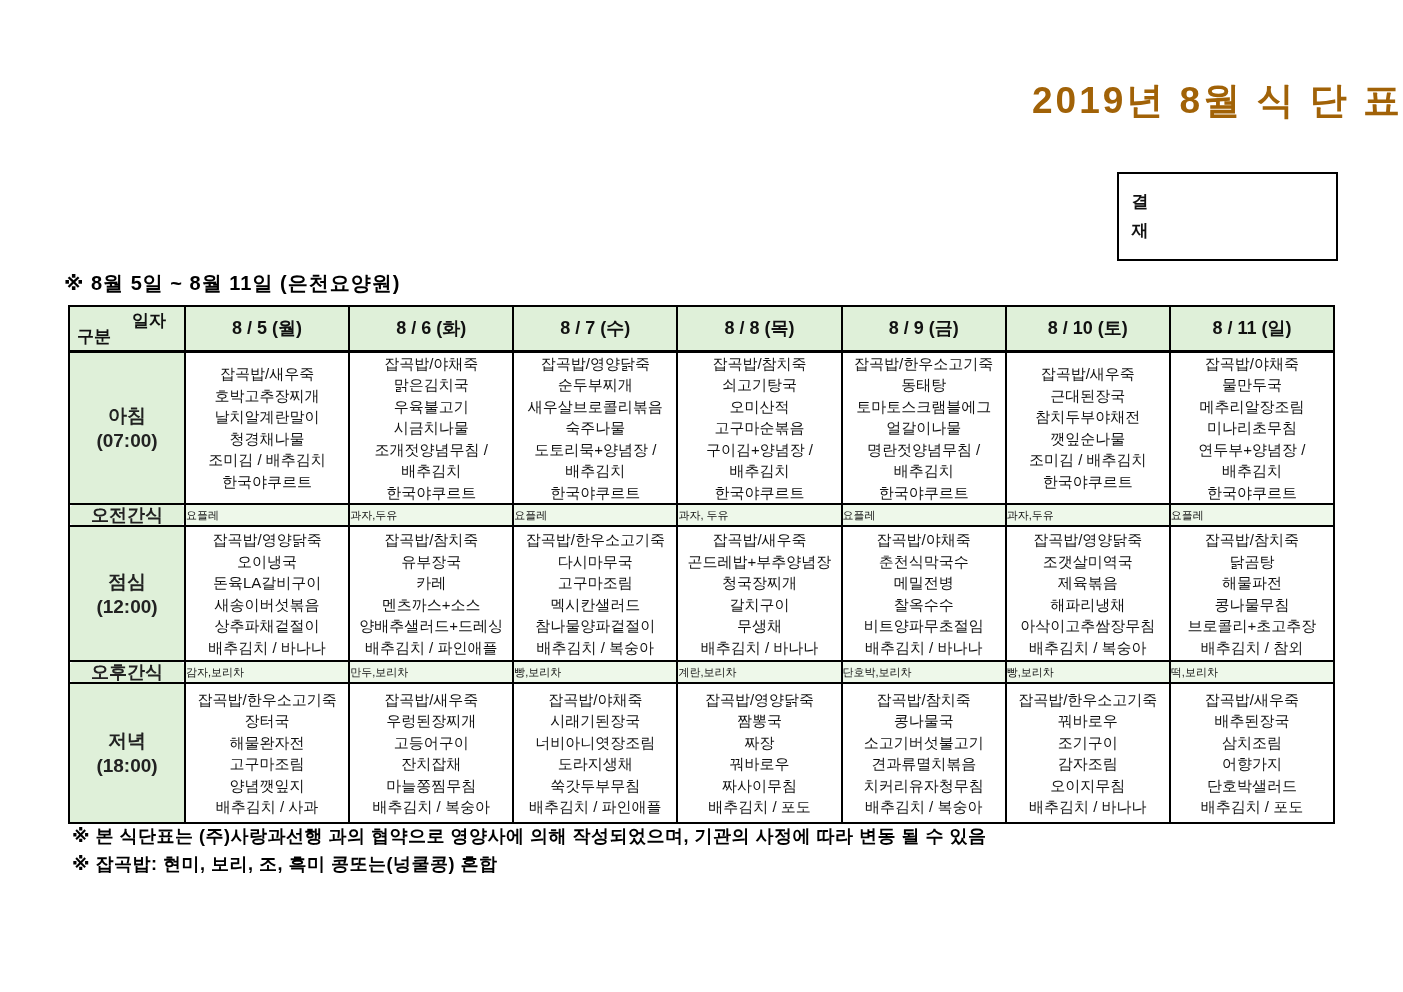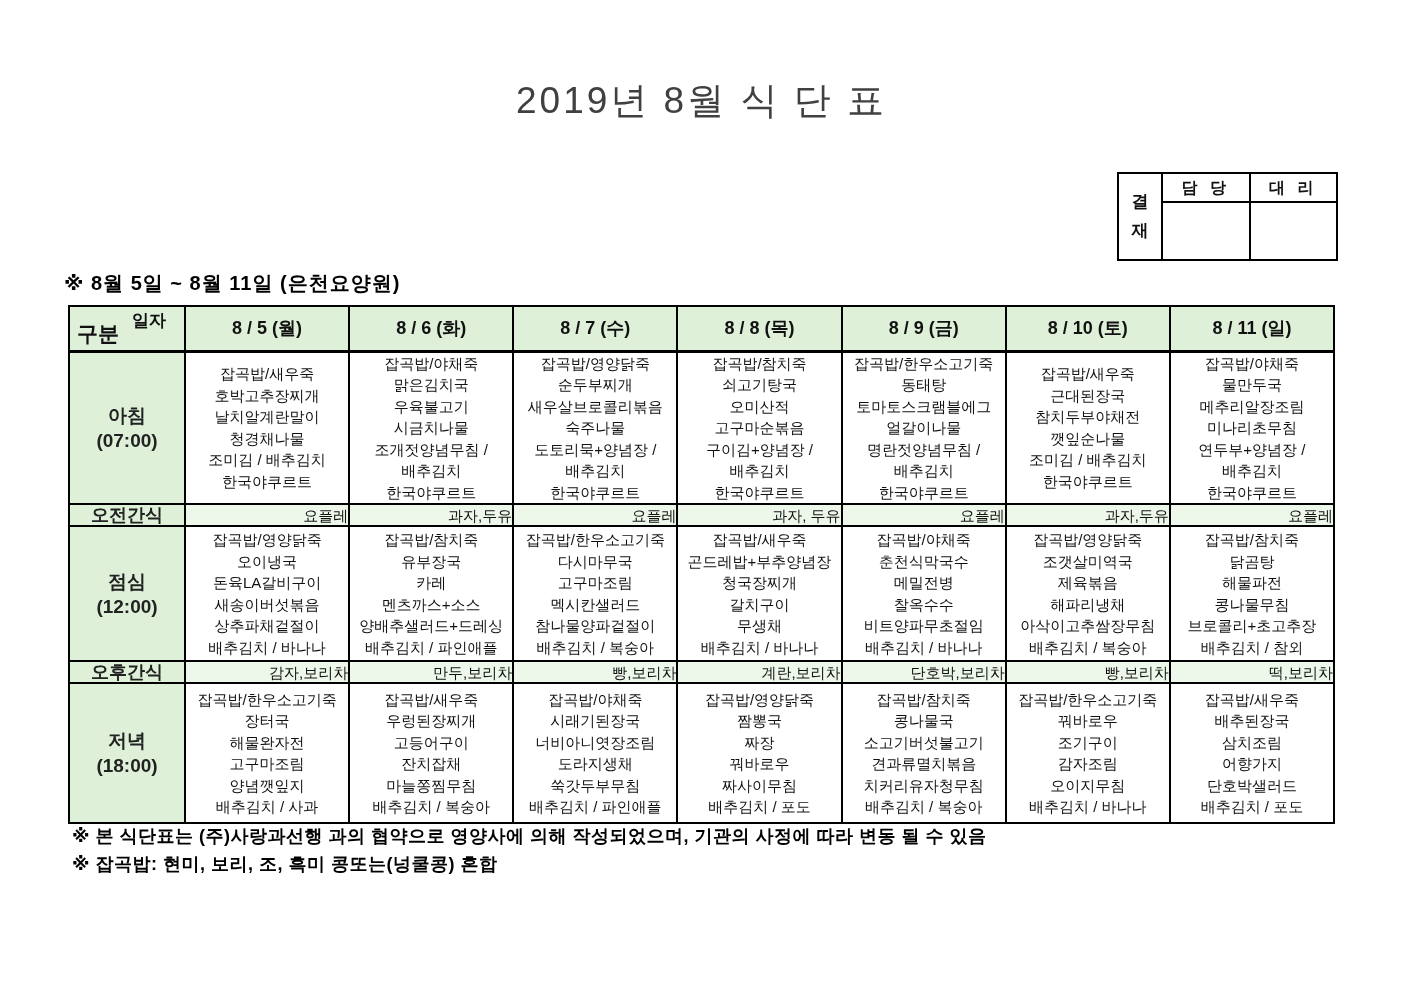--- a/index.html
+++ b/index.html
@@ -6,22 +6,22 @@
   html, body { margin: 0; padding: 0; background: #ffffff; }
   body {
     width: 1403px; height: 992px;
     font-family: "Liberation Sans", "DejaVu Sans", sans-serif;
     color: #111111;
   }
   .page { position: relative; width: 1403px; height: 992px; background: #ffffff; overflow: hidden; }
 
   .title {
     position: absolute; top: 76px; left: 0; width: 100%;
-    margin: 0; text-align: center;
-    font-size: 37px; font-weight: normal; letter-spacing: 3px; color: #404040;
+    margin: 0; text-align: right;
+    font-size: 37px; font-weight: bold; letter-spacing: 3px; color: #a16207;
   }
 
   
   .approval {
     position: absolute; top: 172px; left: 1117px;
     width: 221px; height: 89px;
     border: 2px solid #000; display: flex; background: #fff;
   }
   .ap-label {
     width: 42px; display: flex; align-items: center; justify-content: center;
@@ -60,69 +60,59 @@
   }
   th.corner {
     position: relative;
     background:
       linear-gradient(to bottom right,
         transparent calc(50% - 1.2px), #000 calc(50% - 1.2px),
         #000 calc(50% + 1.2px), transparent calc(50% + 1.2px)),
       linear-gradient(#dff0d9, #dff0d9);
   }
   th.corner .c-top    { position: absolute; top: 2px;  right: 18px; font-size: 17px; font-weight: bold; }
-  th.corner .c-bottom { position: absolute; bottom: 2px; left: 7px; font-size: 21px; font-weight: bold; }
+  th.corner .c-bottom { position: absolute; bottom: 2px; left: 7px; font-size: 17px; font-weight: bold; }
 
   tr.meal { height: 152px; }
   tr.meal th.rowlabel {
     background: #dff0d9; font-size: 19px; font-weight: bold;
     text-align: center; vertical-align: middle; color: #222;
   }
   tr.meal th.rowlabel div { line-height: 25px; }
   tr.meal td { text-align: center; vertical-align: middle; font-size: 15px; }
   tr.meal td .line { line-height: 21.5px; white-space: nowrap; }
 
   tr.snack { height: 21px; }
   tr.snack th.rowlabel {
     background: #dff0d9; font-size: 18px; font-weight: bold;
-    text-align: center; line-height: 20px; color: #222;
+    text-align: center; line-height: 20px; color: #222; border-radius: 7px;
   }
   tr.snack td {
-    background: #eef8ea; text-align: right; vertical-align: middle;
-    font-size: 15px; line-height: 19px;
+    background: #eef8ea; text-align: left; vertical-align: middle;
+    font-size: 11px; line-height: 19px;
   }
 
   tr.lunch  { height: 135px; }
   tr.dinner { height: 140px; }
 
   .notes {
     position: absolute; top: 822px; left: 72px;
     font-size: 18px; font-weight: bold; color: #000;
   }
   .notes div { line-height: 28px; letter-spacing: 0.5px; }
 </style>
 </head>
 <body>
 
 <div class="page">
 
   <h1 class="title">2019년 8월 식 단 표</h1>
 
   <div class="approval">
     <div class="ap-label">결재</div>
-    <div class="ap-cols">
-      <div class="ap-head">
-        <div class="ap-cell">담 당</div>
-        <div class="ap-cell">대 리</div>
-      </div>
-      <div class="ap-body">
-        <div class="ap-sign"></div>
-        <div class="ap-sign"></div>
-      </div>
-    </div>
   </div>
 
   <div class="subtitle">※ 8월 5일 ~ 8월 11일 (은천요양원)</div>
 
   <table class="menu" id="menu-table">
     <colgroup>
       <col class="label-col">
     </colgroup>
   <thead>
         <tr>

